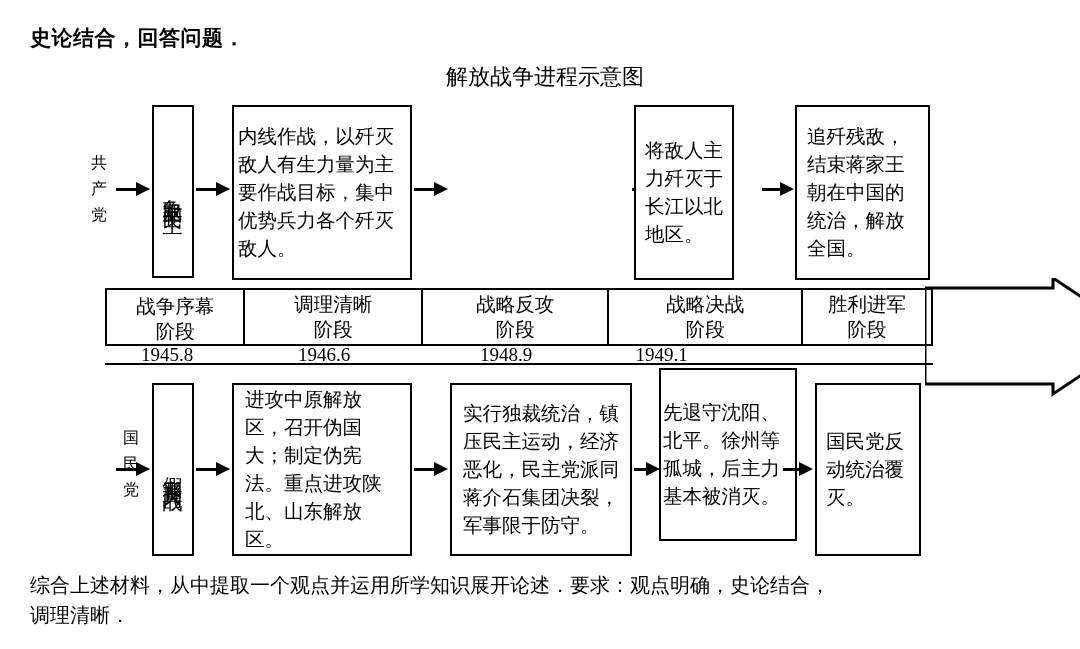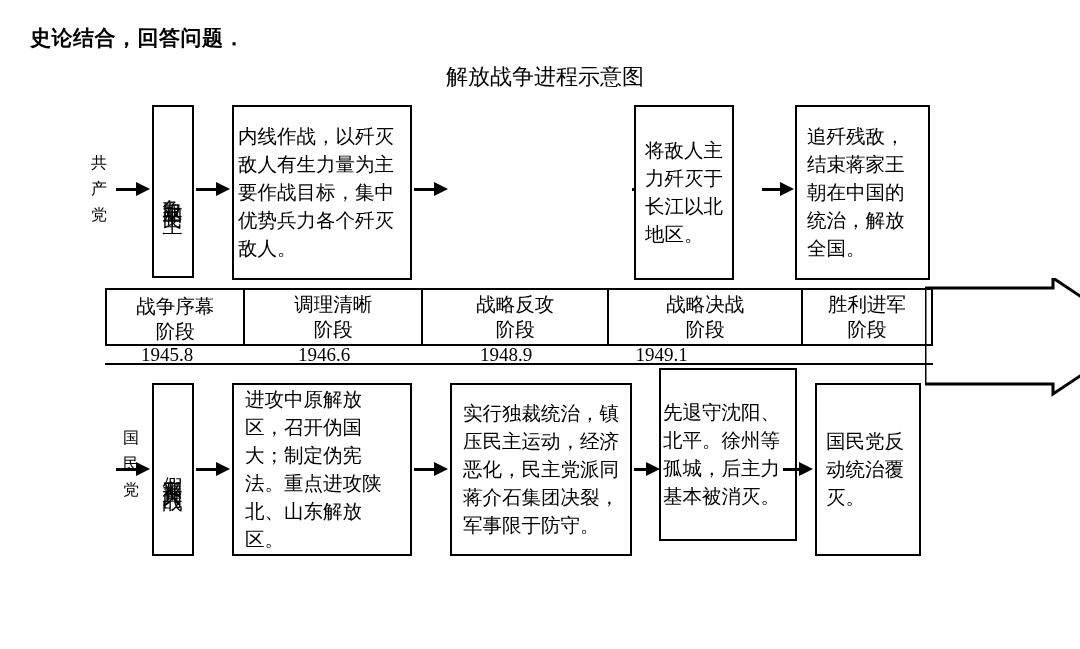--- a/index.html
+++ b/index.html
@@ -310,14 +310,18 @@
 
   <div class="abs arrow" style="left:783px; top:462px; width:30px;">
     <div class="shaft"></div>
     <div class="head"></div>
   </div>
 
   <div class="abs box" id="kmt-stage-5" style="left:815px; top:383px; width:106px; height:173px; padding:13px 9px;">
     <div class="box-text">国民党反动统治覆灭。</div>
   </div>
 
+  <div class="abs prompt-bottom">
+    <div>综合上述材料，从中提取一个观点并运用所学知识展开论述．要求：观点明确，史论结合，</div>
+    <div>调理清晰．</div>
+  </div>
 
 </div>
 
 </body></html>

